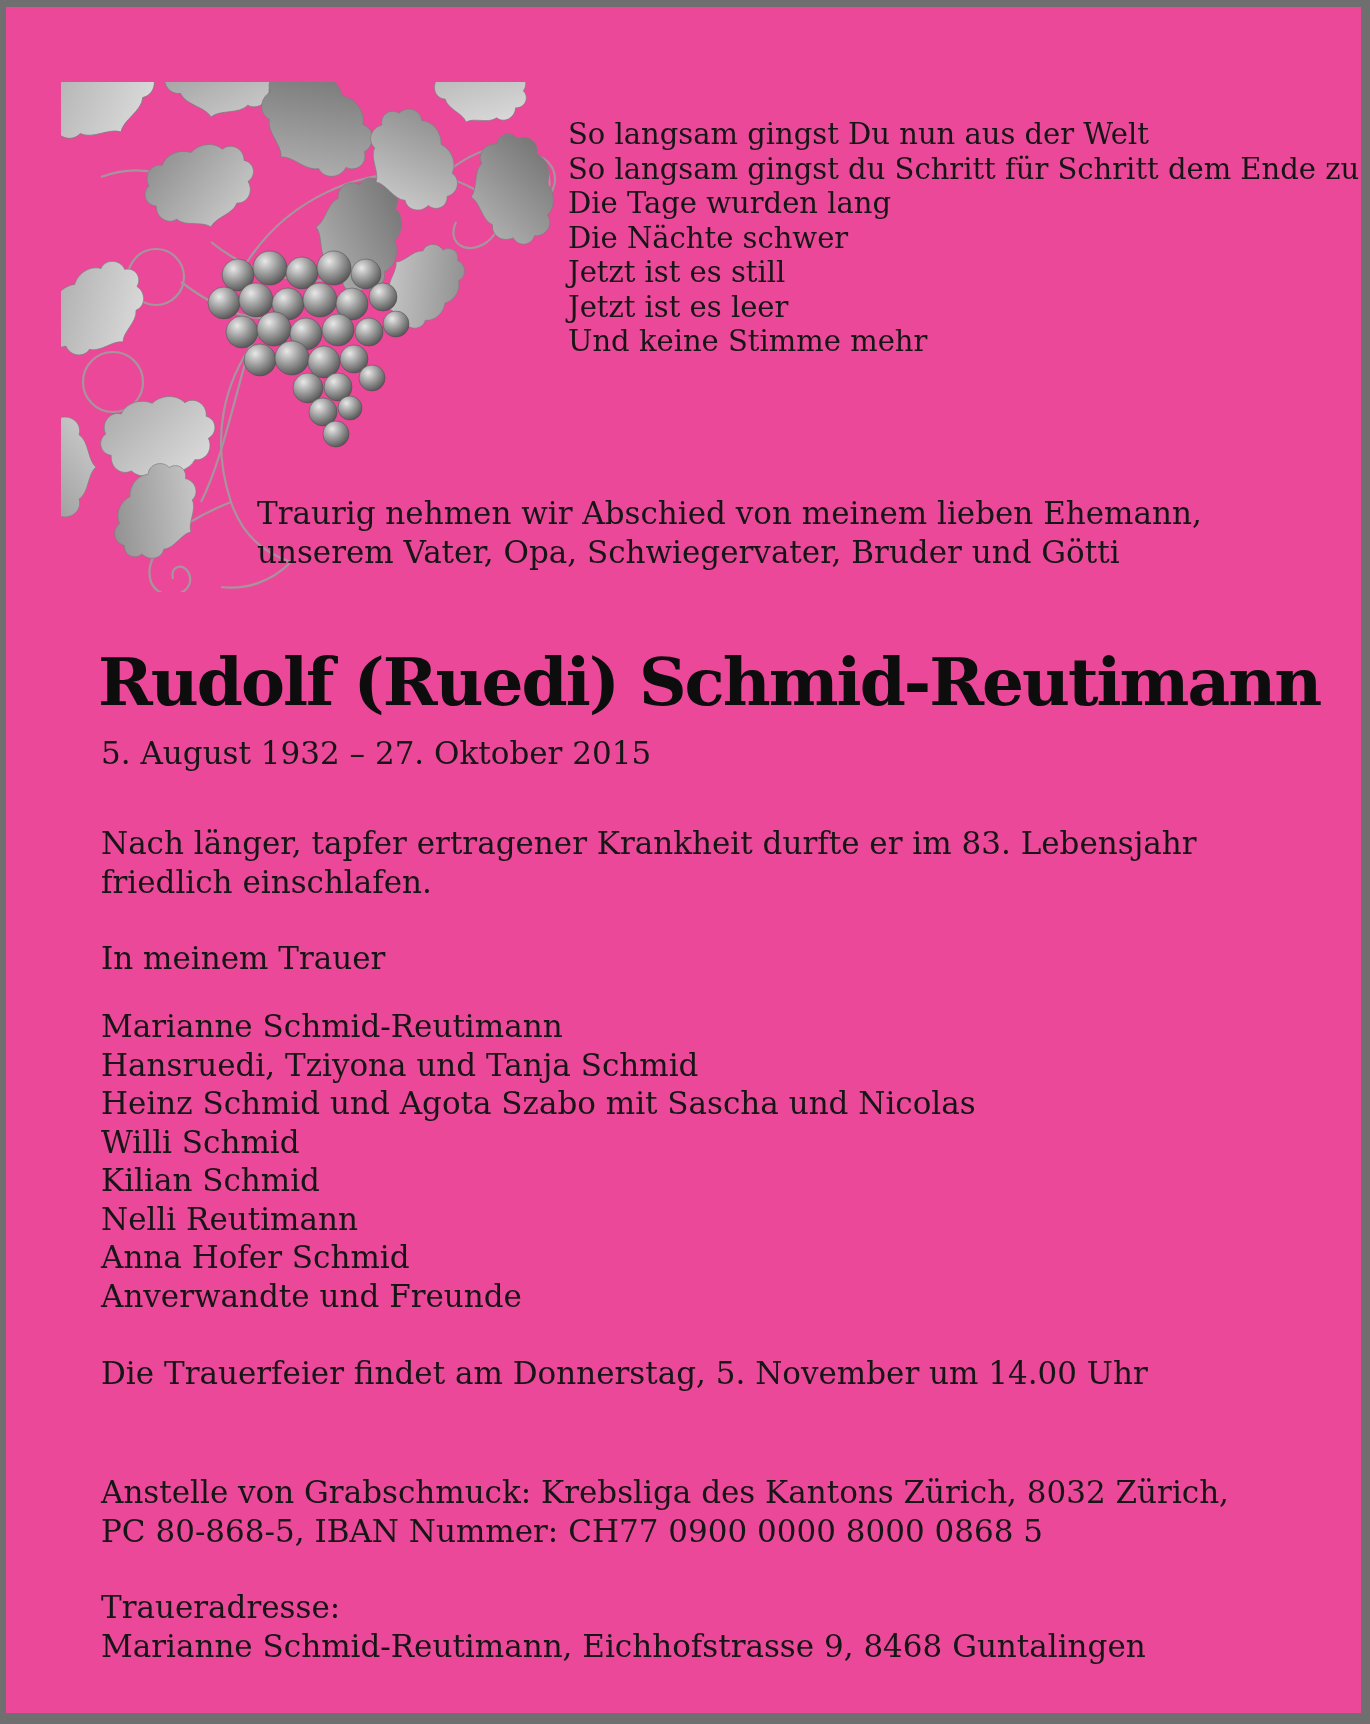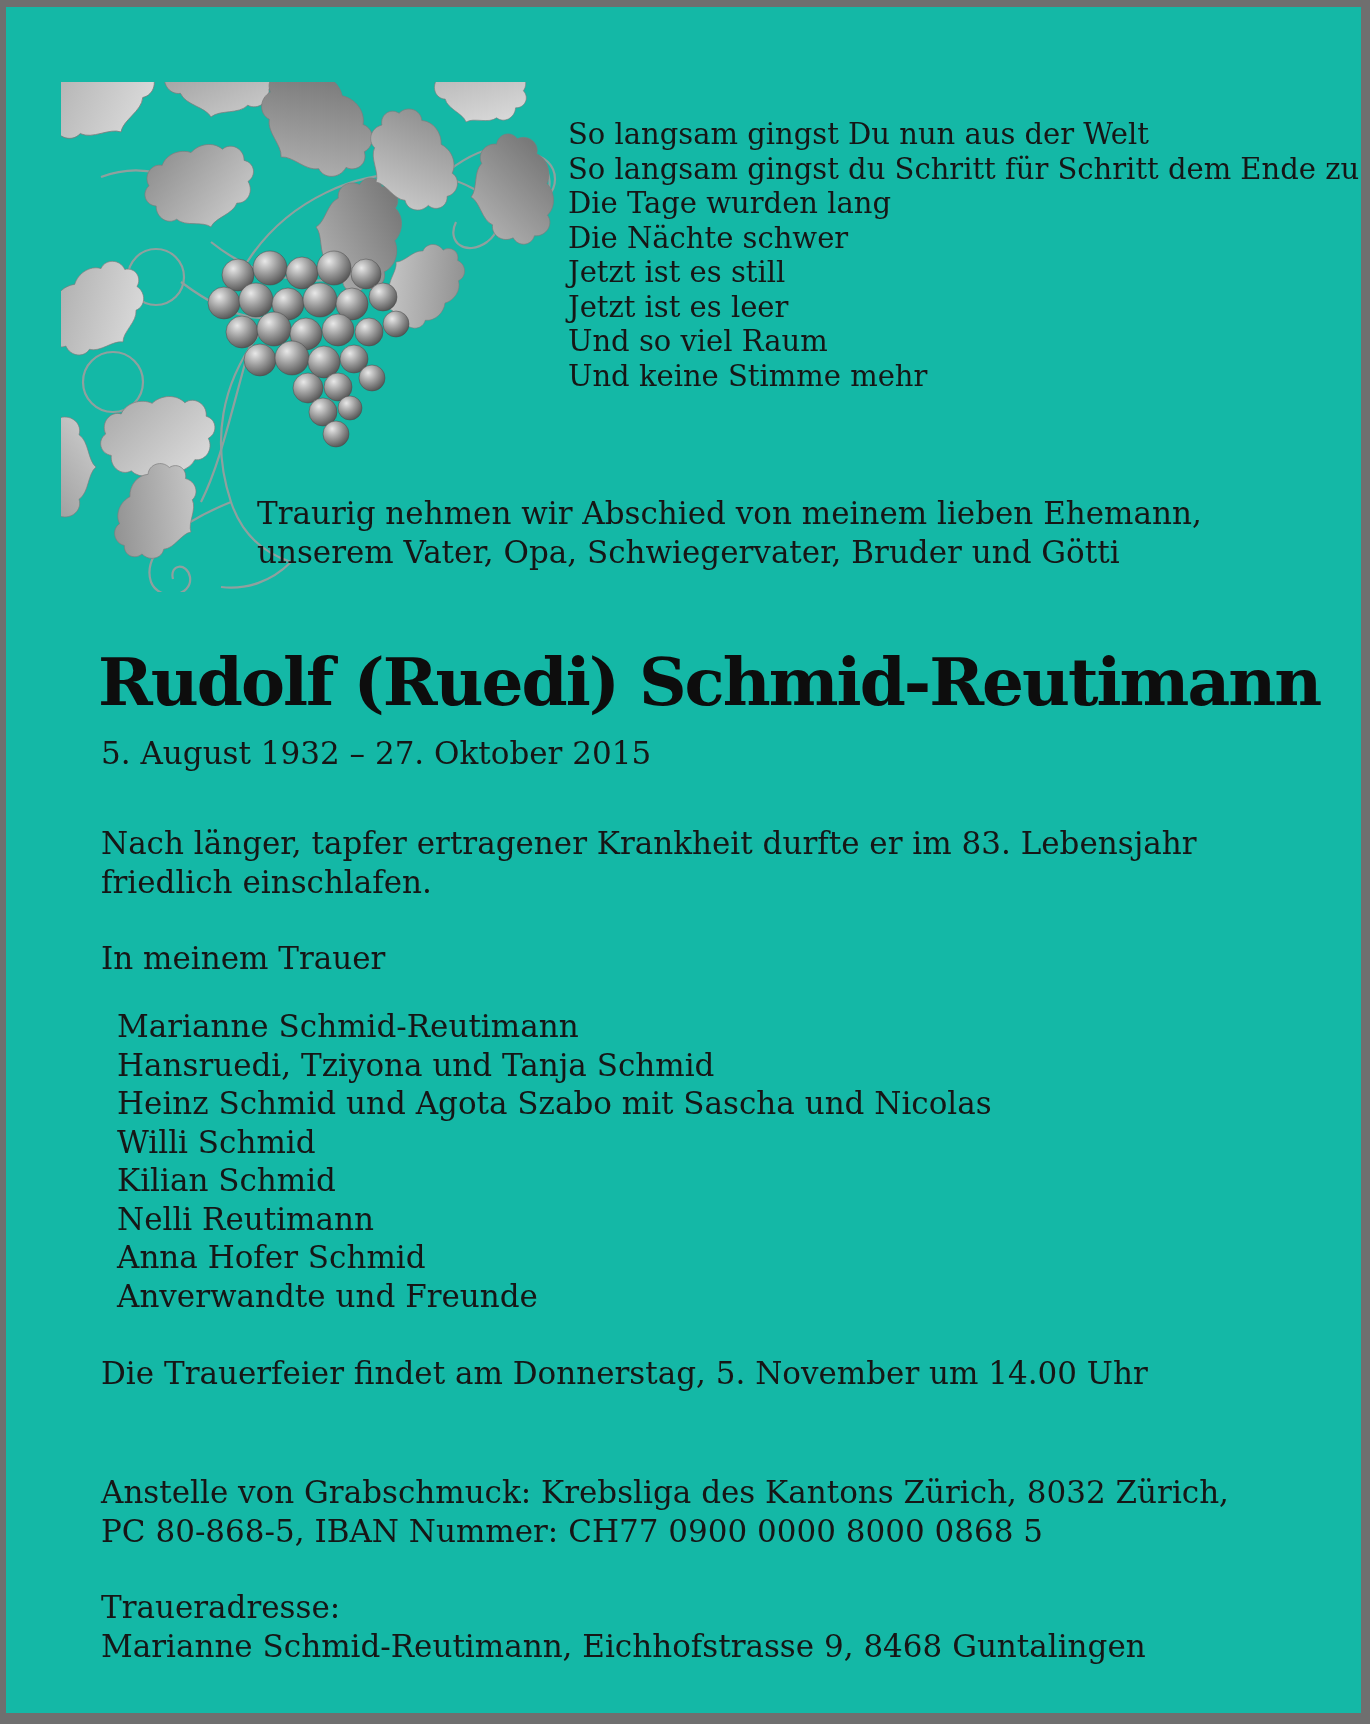--- a/index.html
+++ b/index.html
@@ -1,20 +1,20 @@
 <!DOCTYPE html>
 <html><head>
 <meta charset="utf-8">
 <style>
   html,body{margin:0;padding:0;background:#e9e9e9;}
   .page{
     position:relative;
     width:1370px;height:1724px;
     box-sizing:border-box;
-    background:#14b8a6;
+    background:#ec4899;
     border-style:solid;
     border-color:#6f6f6f;
     border-width:7px 9px 11px 6px;
     overflow:hidden;
     font-family:"DejaVu Serif","Liberation Serif",serif;
     color:#161616;
   }
   .abs{position:absolute;}
   .poem{left:562px;top:110px;font-size:29px;line-height:34.5px;}
   .poem .stanza2{}
@@ -24,21 +24,21 @@
   .title{
     left:92px;top:636px;
     font-size:66px;font-weight:bold;letter-spacing:-2px;
     line-height:1.2;white-space:nowrap;color:#0d0d0d;
   }
   .dates{left:95px;top:728px;font-size:31px;white-space:nowrap;}
   .body-block{left:95px;font-size:31px;line-height:38.5px;}
   .body-block div{white-space:nowrap;}
   .announcement{top:817px;}
   .still-trauer{top:932px;}
-  .names{top:1000px;margin-left:16px;}
+  .names{top:1000px;}
   .funeral{top:1347px;}
   .donation{top:1466px;}
   .address{top:1581px;}
   .ornament{left:55px;top:75px;width:500px;height:510px;}
 </style>
 </head>
 <body>
 
 <div class="page">
 
@@ -132,21 +132,20 @@
   <div class="abs poem">
     <div class="stanza1">
       <div>So langsam gingst Du nun aus der Welt</div>
       <div>So langsam gingst du Schritt für Schritt dem Ende zu</div>
       <div>Die Tage wurden lang</div>
       <div>Die Nächte schwer</div>
     </div>
     <div class="stanza2">
       <div>Jetzt ist es still</div>
       <div>Jetzt ist es leer</div>
-      <div>Und so viel Raum</div>
       <div>Und keine Stimme mehr</div>
     </div>
   </div>
 
   <div class="abs intro">
     <div>Traurig nehmen wir Abschied von meinem lieben Ehemann,</div>
     <div>unserem Vater, Opa, Schwiegervater, Bruder und Götti</div>
   </div>
 
   <div class="abs title">Rudolf (Ruedi) Schmid-Reutimann</div>

